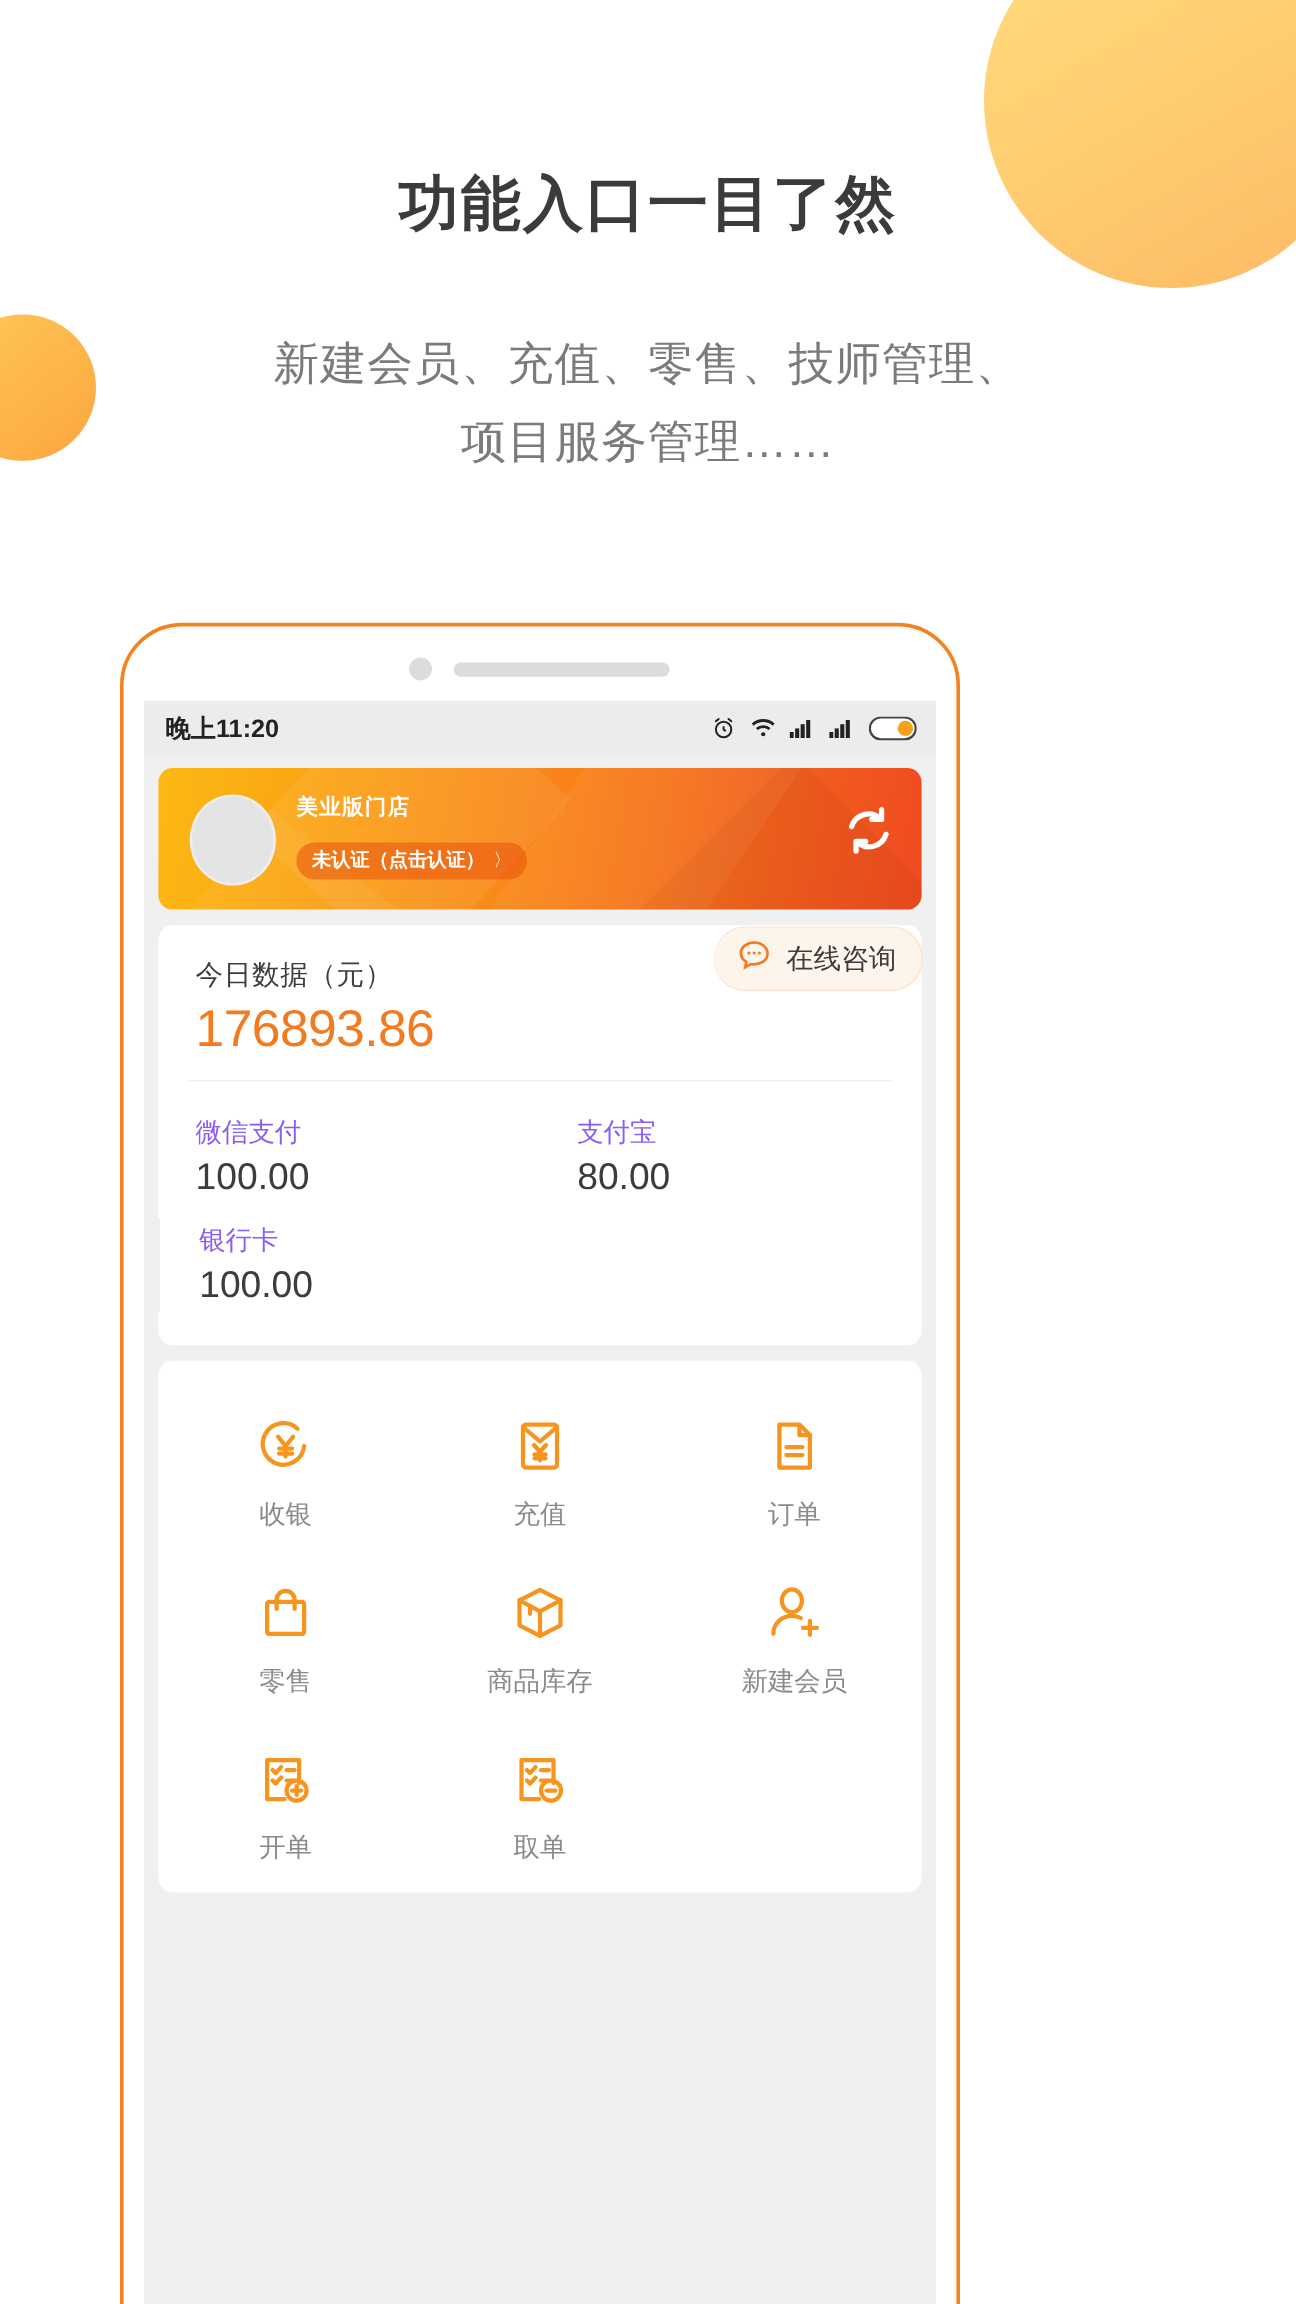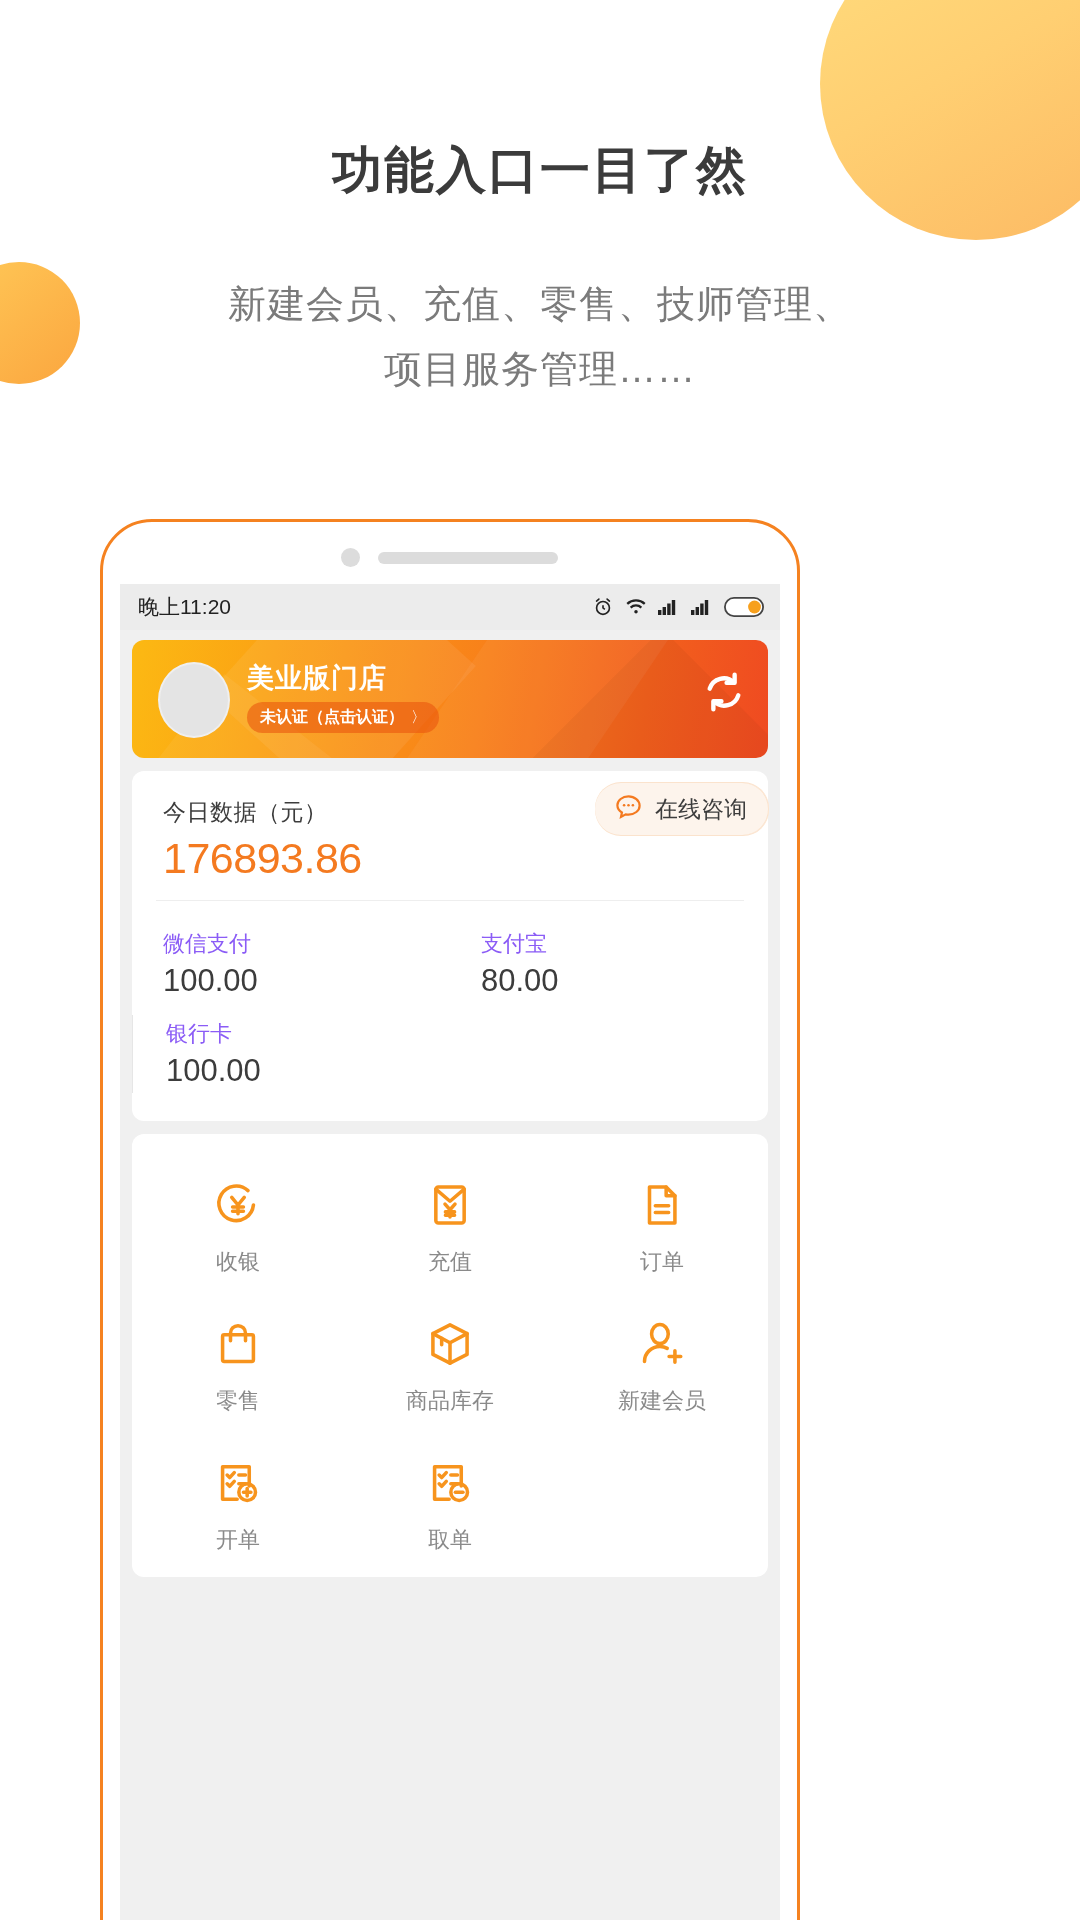--- a/index.html
+++ b/index.html
@@ -60,21 +60,21 @@
     position: relative; margin: 0 17px; width: 660px;
     height: 1355px; background: #f0f0f0; overflow: hidden;
   }
 
   
   .statusbar {
     height: 46px; display: flex; align-items: center;
     justify-content: space-between; padding: 0 16px 0 18px;
     background: #ececec;
   }
-  .status-time { font-size: 21px; font-weight: 400; color: #222; }
+  .status-time { font-size: 21px; font-weight: 700; color: #222; }
   .status-icons { display: flex; align-items: center; gap: 11px; }
   .status-icons svg { display: block; }
 
   
   .hdr {
     position: relative; margin: 10px 12px 0 12px; height: 118px;
     border-radius: 12px; overflow: hidden;
     background: linear-gradient(100deg, #fcb913 0%, #fba214 22%, #f8801a 55%, #f2601d 80%, #ef4a21 100%);
   }
   .facet { position: absolute; background: rgba(255,255,255,0.07); }
@@ -83,21 +83,21 @@
   .f3 { width: 200px; height: 200px; left: 430px; top: 30px; transform: rotate(45deg); background: rgba(0,0,0,0.035); }
   .f4 { width: 140px; height: 180px; left: 22px; top: 58px; transform: rotate(38deg); background: rgba(255,255,255,0.06); }
 
   .avatar {
     position: absolute; left: 26px; top: 22px;
     width: 72px; height: 76px; border-radius: 50%;
     background: #e4e4e4; border: 2px solid #efefef;
   }
   .shop-name {
     position: absolute; left: 115px; top: 20px;
-    font-size: 27px; font-weight: 700; color: #ffffff; letter-spacing: 1px;
+    font-size: 18px; font-weight: 700; color: #ffffff; letter-spacing: 1px;
   }
   .verify-pill {
     position: absolute; left: 115px; top: 62px;
     display: inline-flex; align-items: center; gap: 7px;
     height: 31px; padding: 0 13px;
     border-radius: 16px; background: rgba(232,85,14,0.58);
     font-size: 16px; color: #ffffff; font-weight: 700; white-space: nowrap;
   }
   .verify-pill .chev { font-size: 15px; font-weight: 400; }
   .refresh-ico { position: absolute; right: 22px; top: 30px; }
@@ -106,21 +106,21 @@
   .card {
     margin: 13px 12px 0 12px; background: #ffffff; border-radius: 12px;
   }
   .card-top { position: relative; padding: 26px 0 0 31px; height: 129px; }
   .today-label { font-size: 23px; color: #3c3c3c; letter-spacing: 0.5px; }
   .today-amount {
     margin-top: 6px; font-size: 43px; font-weight: 400;
     color: #f47a20; letter-spacing: -0.5px;
   }
   .consult {
-    position: absolute; right: 0px; top: 12px;
+    position: absolute; right: 0px; top: 2px;
     display: inline-flex; align-items: center; gap: 11px;
     height: 52px; padding: 0 22px 0 18px;
     border-radius: 26px 0 0 26px; background: #fdf4ec;
     box-shadow: -1px 0 0 #fbe3cd inset, 0 1px 0 #fbe3cd, 0 -1px 0 #fbe3cd;
     border-radius: 26px;
     margin-right: -1px;
   }
   .consult-text { font-size: 23px; color: #3c3c3c; }
   .card-sep { height: 1px; background: #eeeeee; margin: 0 24px; }
 

